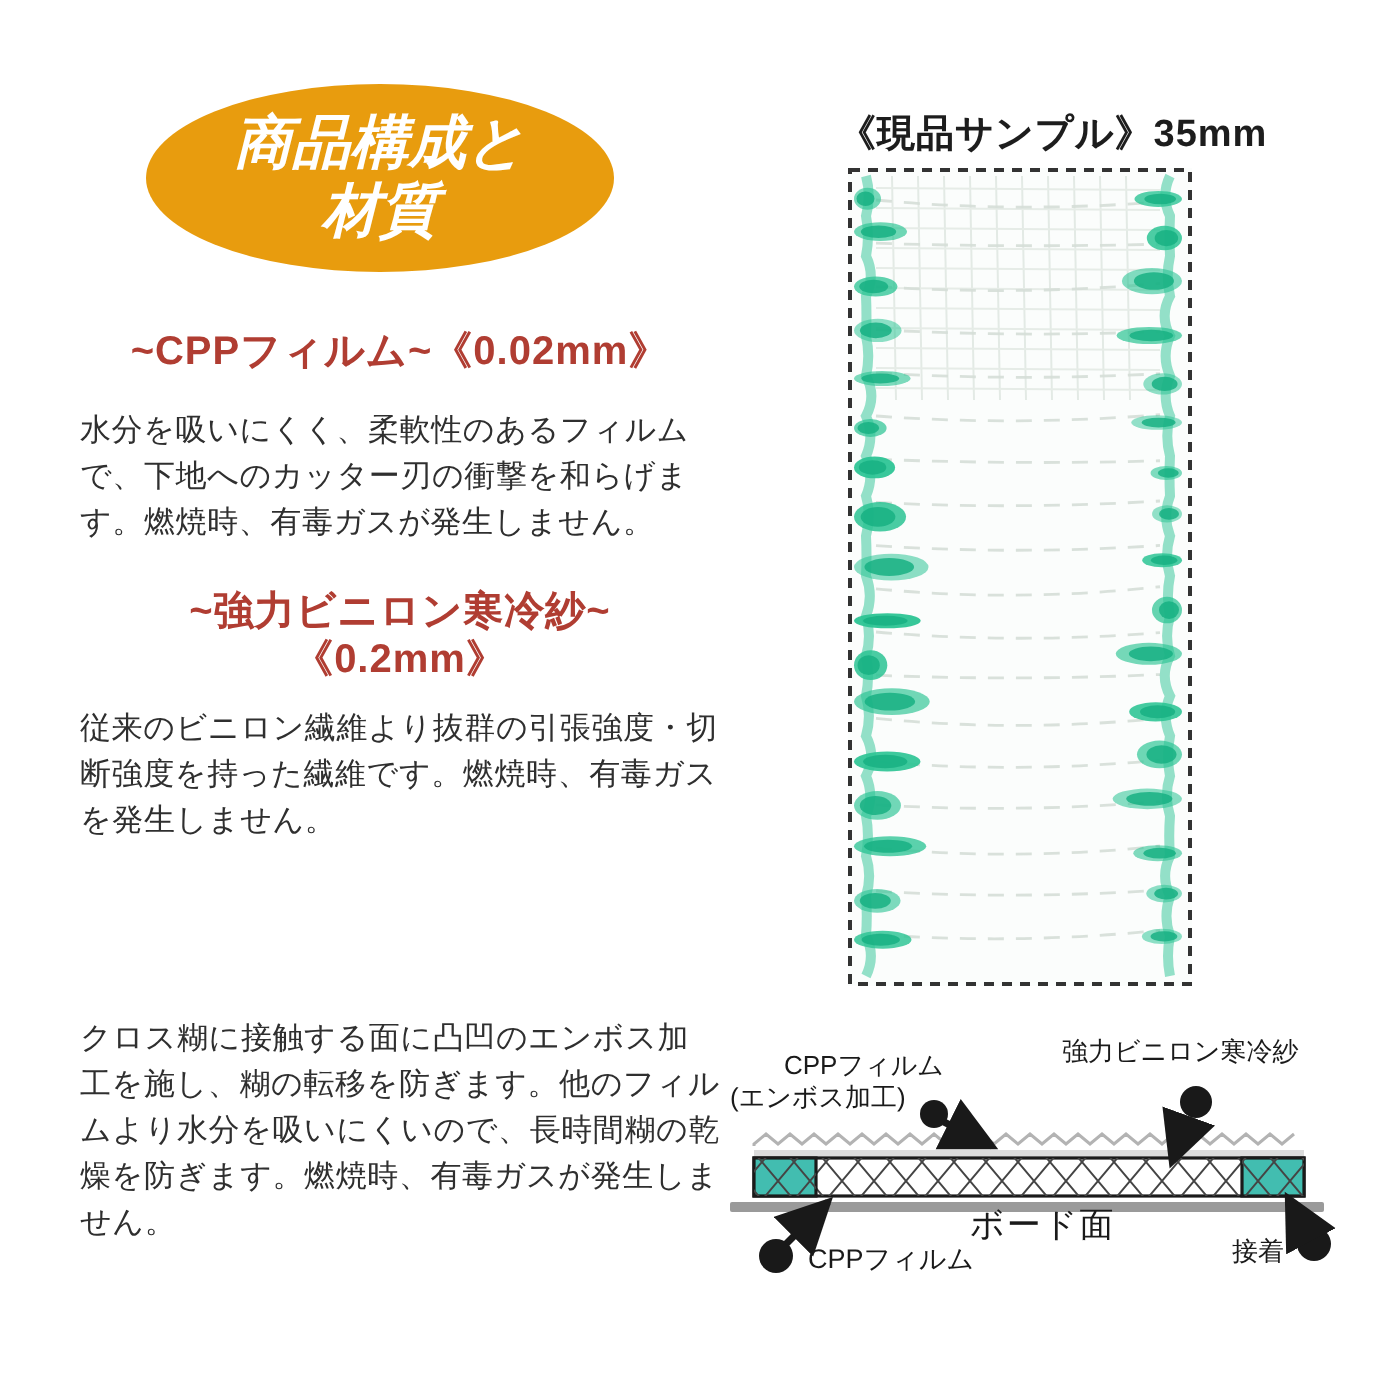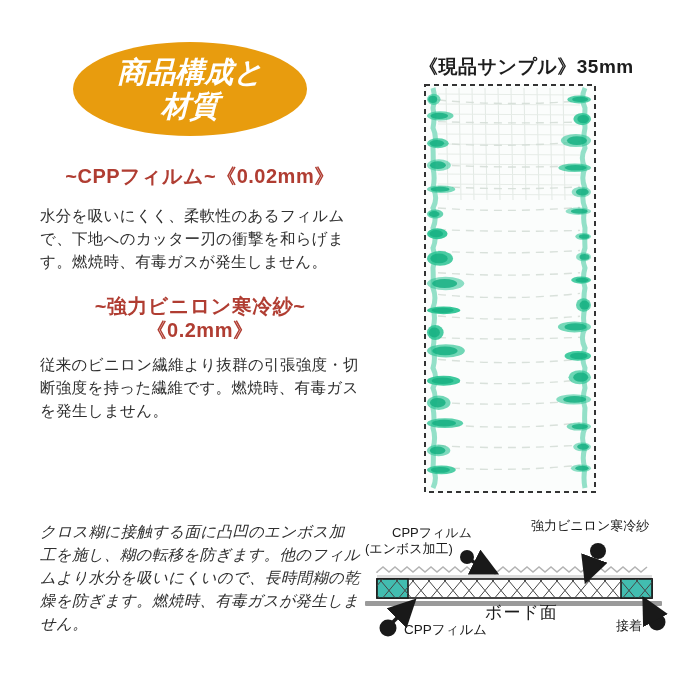--- a/index.html
+++ b/index.html
@@ -20,21 +20,21 @@
   .sample{position:absolute;left:424px;top:84px;width:172px;height:409px;}
   .sample svg{display:block;}
 
   .col{position:absolute;left:40px;width:320px;}
   .sec-h{color:var(--red);font-weight:bold;font-size:20px;line-height:24px;text-align:center;
          white-space:pre-line;letter-spacing:.5px;}
   .sec-p{color:var(--ink);font-size:15.5px;line-height:23px;letter-spacing:.3px;text-align:left;}
 
   .h0{top:164px;} .p0{top:193px;margin-top:11px;}
   .h1{top:294px;} .p1{top:353px;}
-  .h2{top:451px;} .p2{top:520px;font-style:italic;}
+  .h2{top:451px;} .p2{top:508px;}
 
   .diagram{position:absolute;left:365px;top:505px;width:335px;height:155px;}
   .diagram svg{position:absolute;left:0;top:0;}
   .dlabel{position:absolute;color:var(--label);font-size:13px;line-height:15px;white-space:nowrap;}
   .lab-cpp-emb1{left:27px;top:20px;}
   .lab-cpp-emb2{left:0px;top:36px;}
   .lab-vinylon{left:166px;top:13px;}
   .lab-board{left:120px;top:100px;font-size:17px;font-weight:normal;letter-spacing:1px;}
   .lab-cpp-film{left:39px;top:117px;font-size:13.5px;}
   .lab-adhesive{left:251px;top:113px;}

